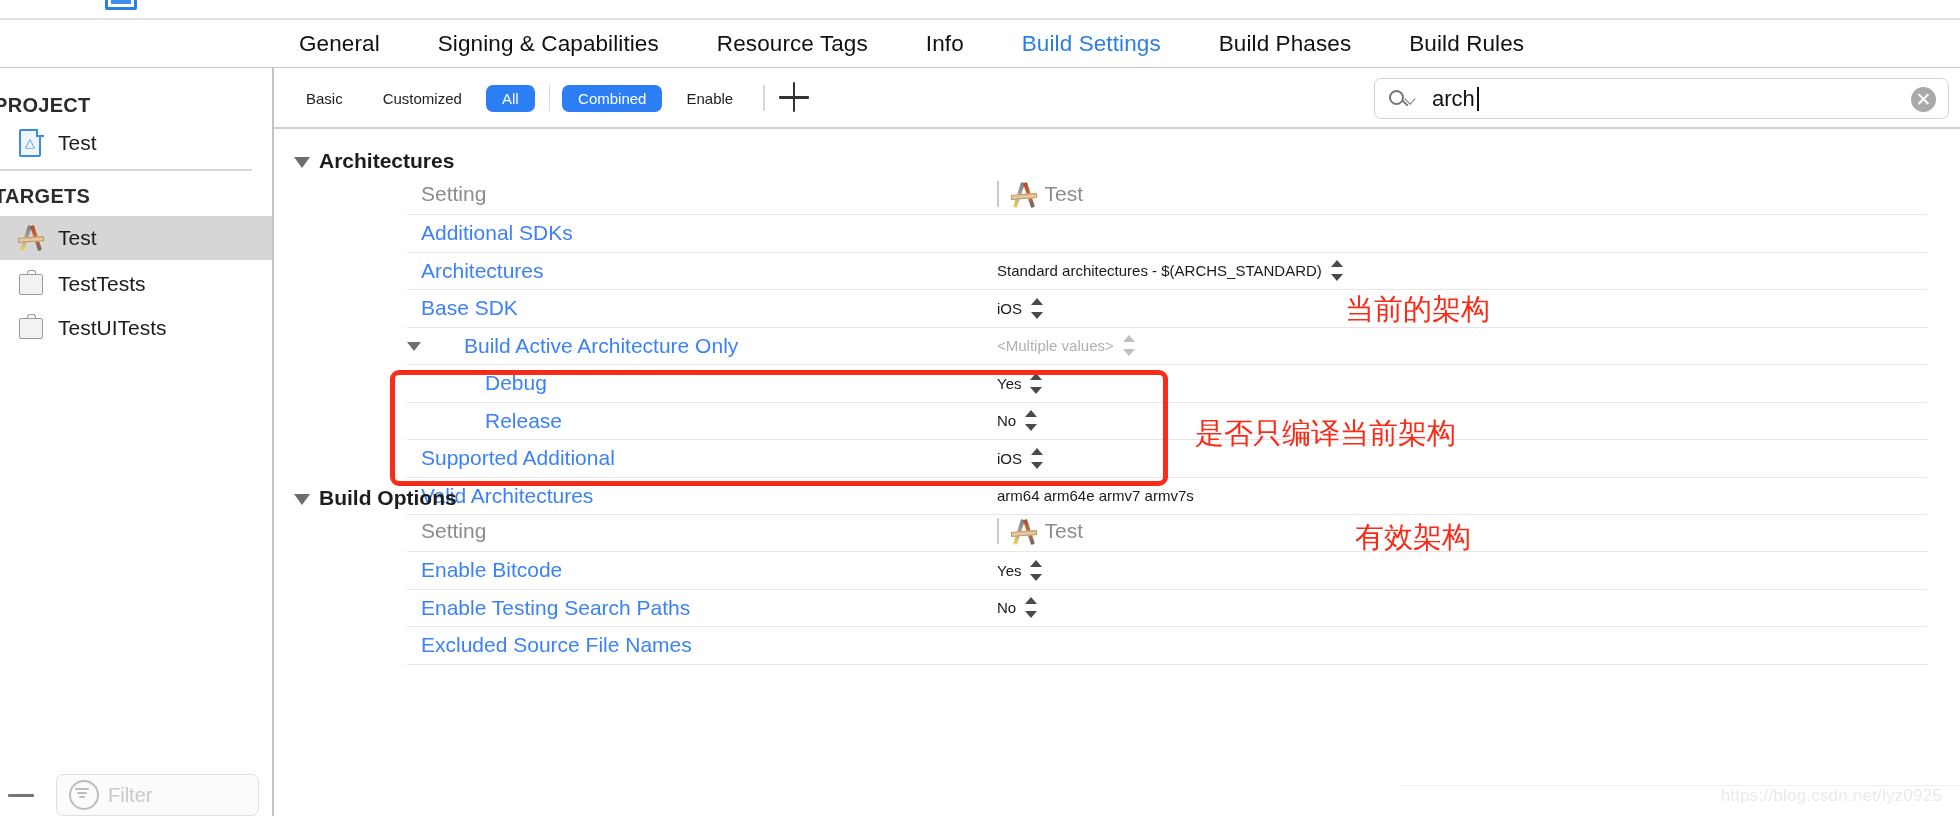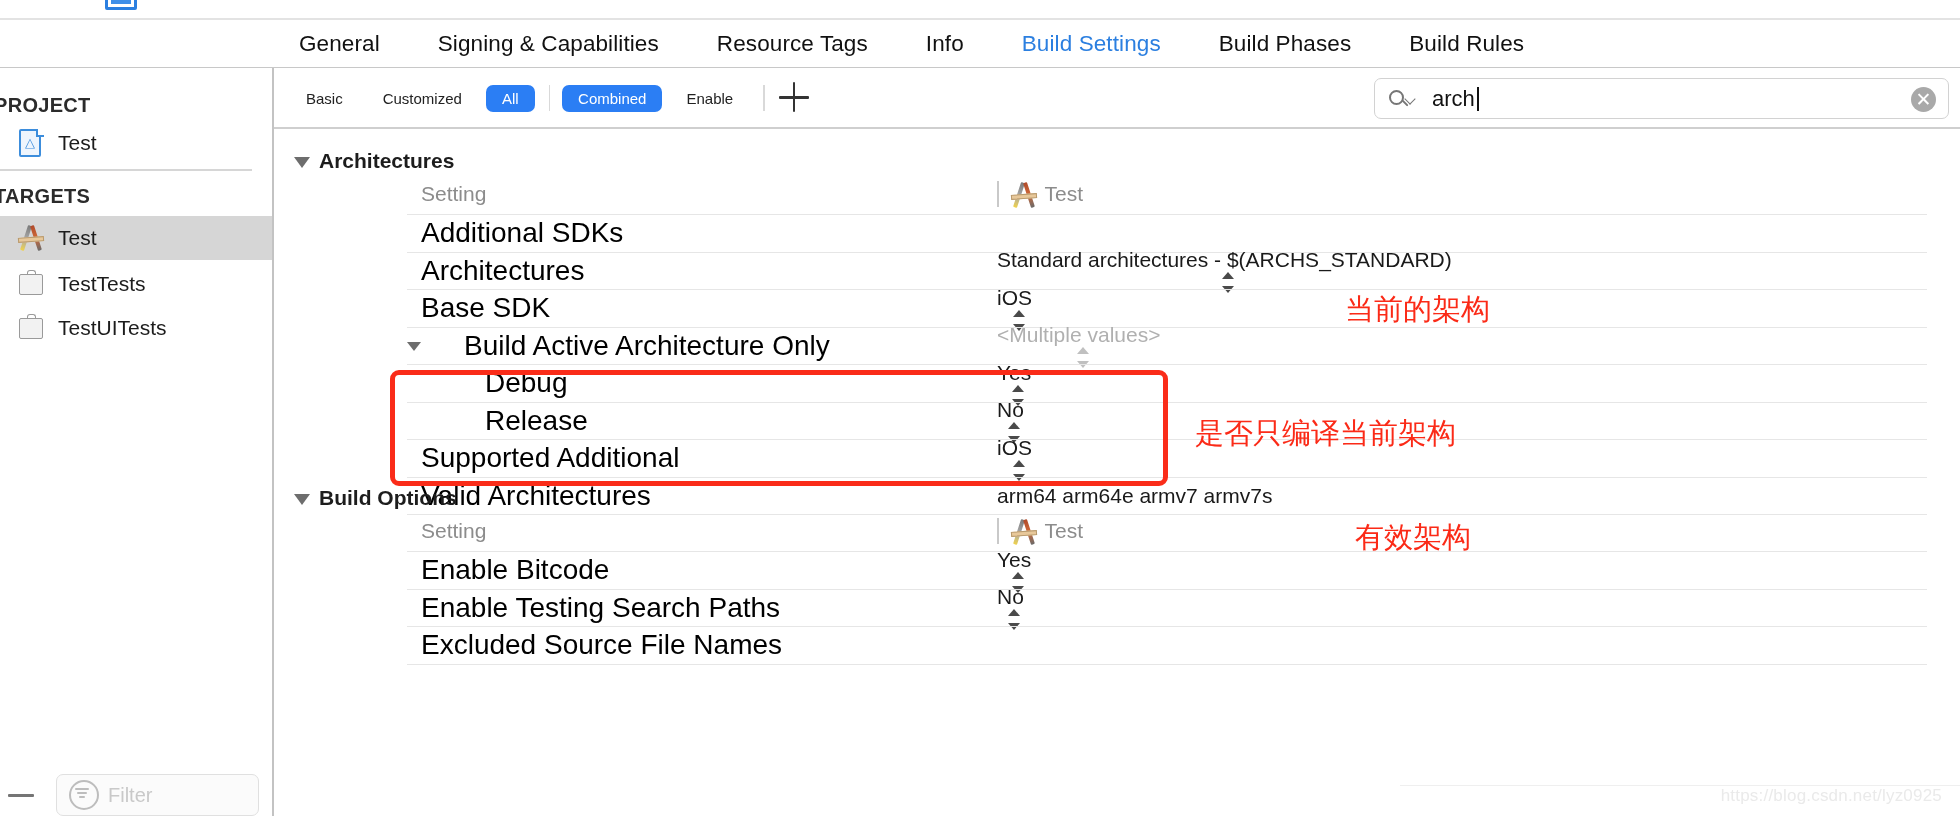--- a/index.html
+++ b/index.html
@@ -254,27 +254,27 @@
   .hdr-vsep { width: 1.5px; height: 26px; background: #c9c9c9; margin-right: 10px; }
   .hdr-target-icon { width: 28px; height: 28px; position: relative; margin-right: 8px; }
   .hdr-target-label { font-size: 21px; color: #8c8c8c; }
 
   .row {
     position: relative; height: 36.5px; display: flex; align-items: center;
     border-top: 1.5px solid #e6e6e6;
   }
   .row.last { border-bottom: 1.5px solid #e6e6e6; }
   .row .name {
-    width: 590px; font-size: 28px; color: #000000; padding-left: 14px; box-sizing: border-box;
+    width: 590px; font-size: 21px; color: #3b82f6; padding-left: 14px; box-sizing: border-box;
     display: flex; align-items: center;
   }
   .row .name.indent { padding-left: 78px; }
   .row .name.parent { padding-left: 0px; gap: 36px; }
   .row .val {
-    font-size: 21px; color: #1a1a1a; display: flex; align-items: center; white-space: nowrap; flex-direction: column;
+    font-size: 15px; color: #1a1a1a; display: flex; align-items: center; white-space: nowrap;
   }
   .row .val.muted { color: #b0b0b0; }
   .stepper {
     display: inline-block; width: 13px; height: 21px; margin-left: 9px; position: relative;
     flex: 0 0 auto;
   }
   .stepper .up, .stepper .dn {
     position: absolute; left: 0; width: 0; height: 0;
     border-left: 6px solid transparent; border-right: 6px solid transparent;
   }

